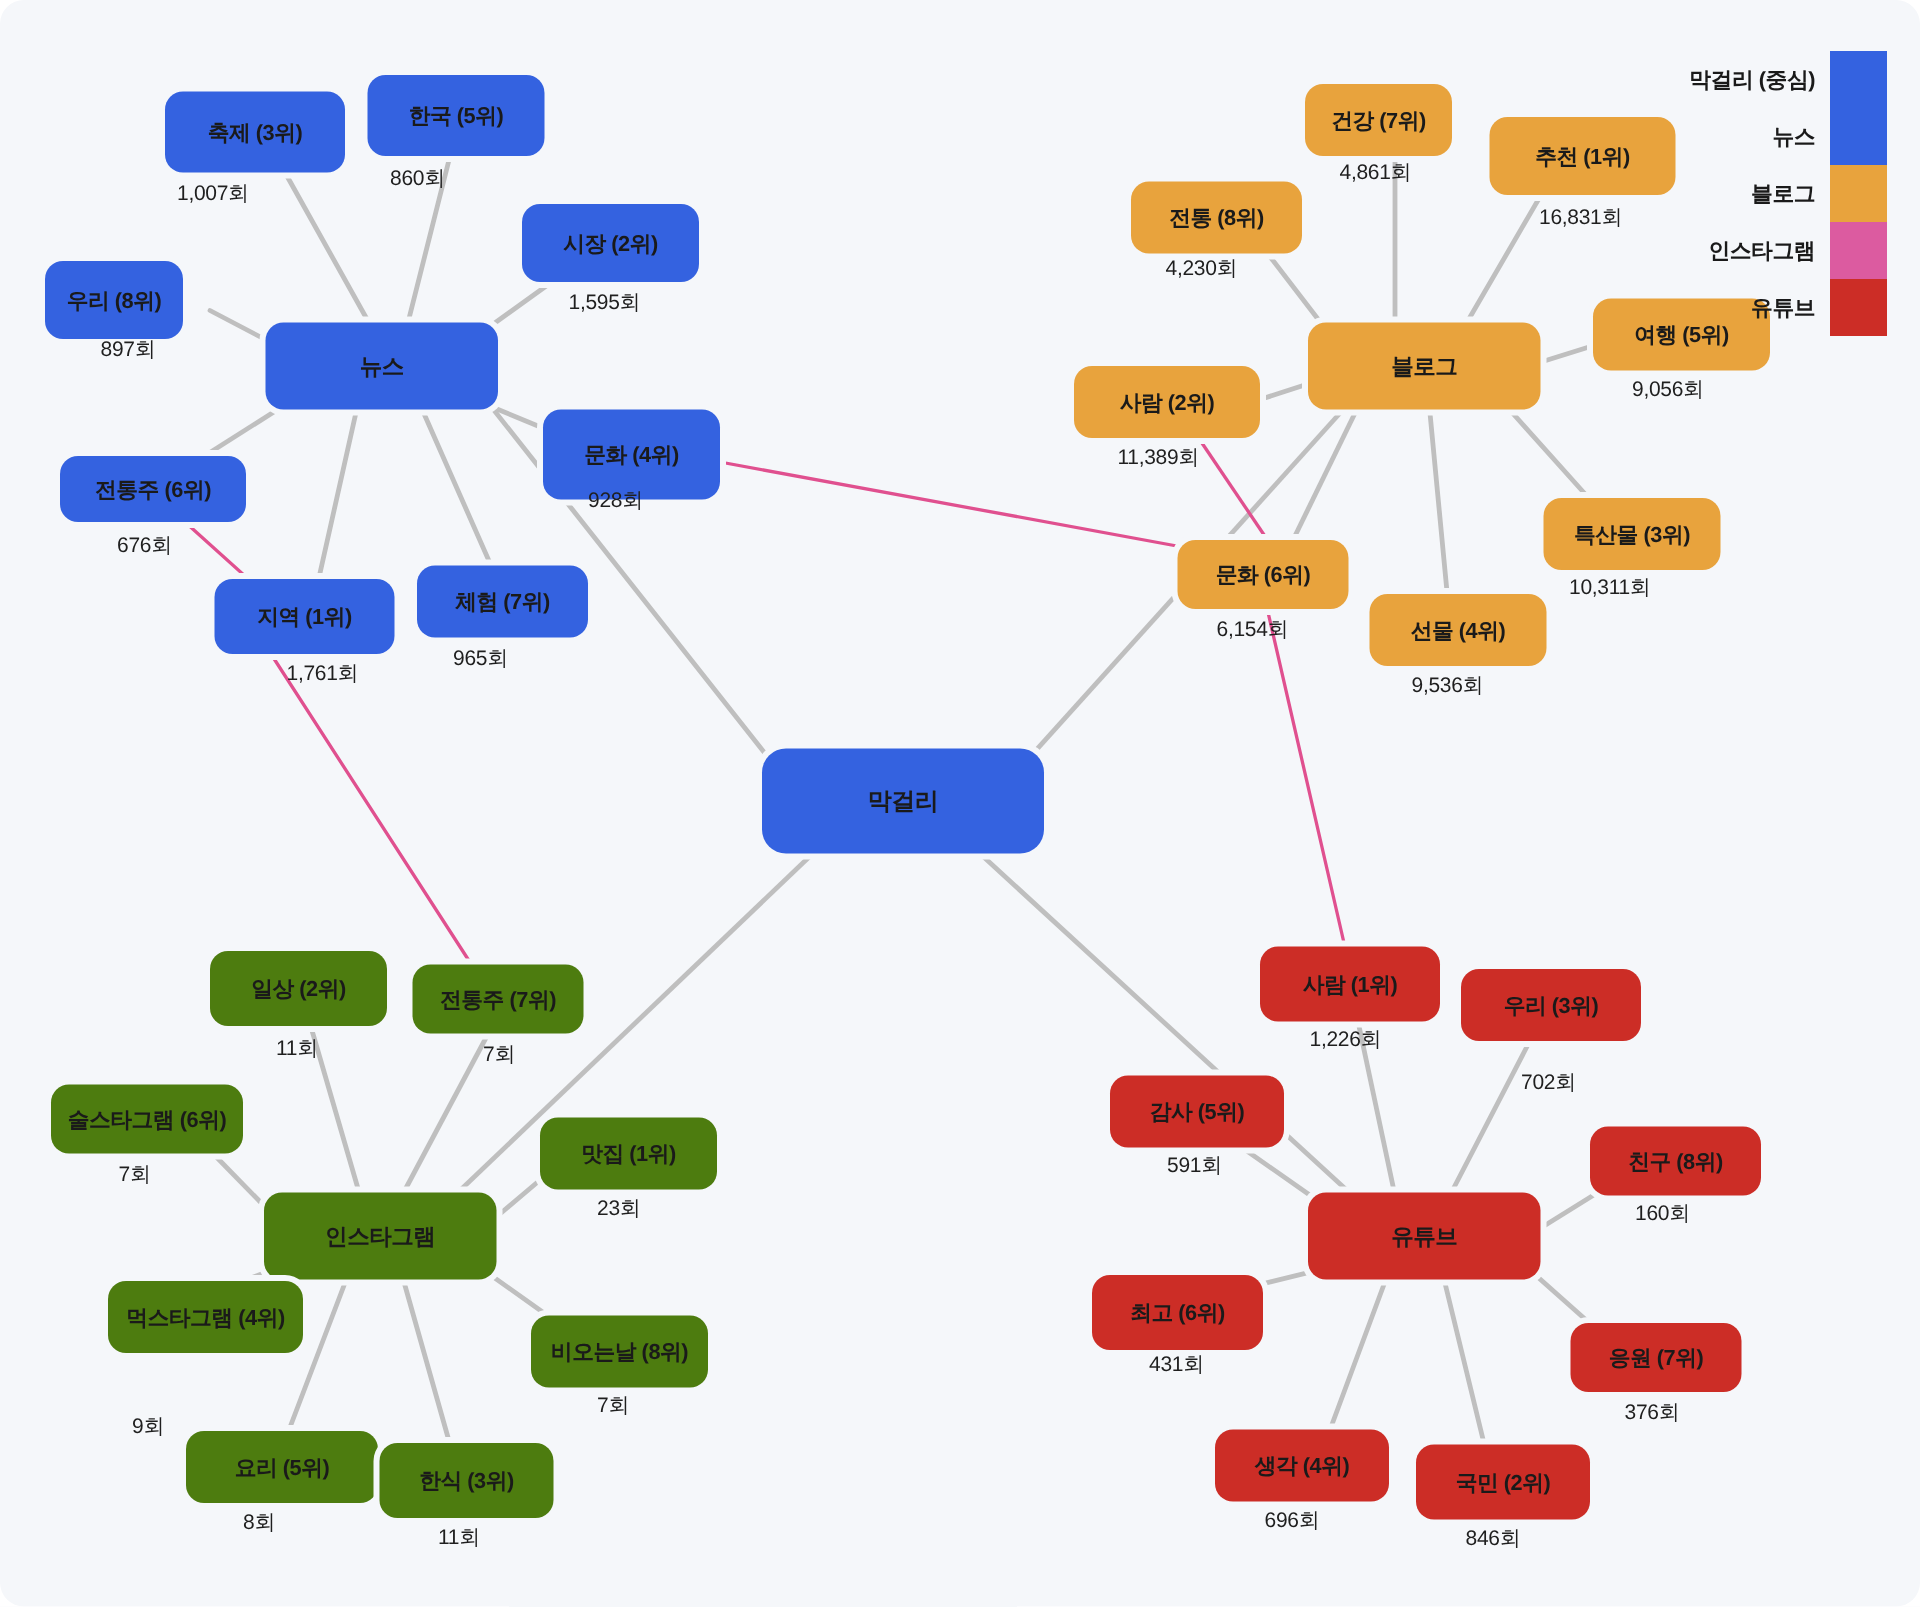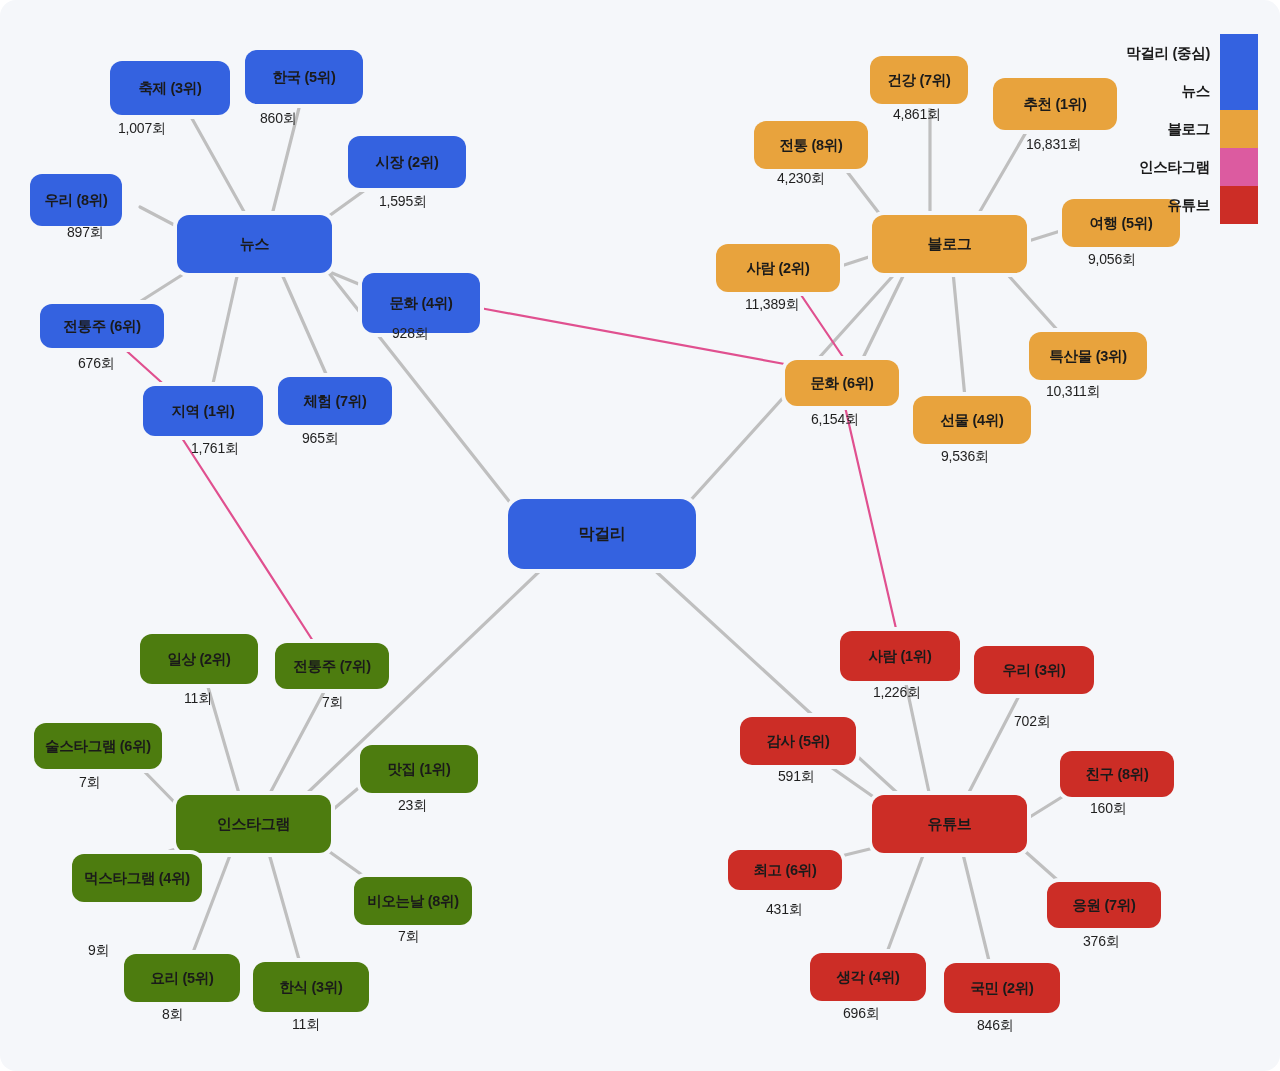--- a/index.html
+++ b/index.html
@@ -218,21 +218,21 @@
   <div class="node c-pink" style="left:24px;top:854px;width:130px;height:48px;margin-left:48px;">
     <span>먹스타그램 (4위)</span>
     </div>
   <div class="cnt" style="left:88px;top:906px;margin-top:36px;">9회</div>
 
   <div class="node c-pink" style="left:354px;top:877px;width:118px;height:48px;">
     <span>비오는날 (8위)</span>
     </div>
   <div class="cnt" style="left:398px;top:928px;">7회</div>
 
-  <div class="node c-pink" style="left:124px;top:954px;width:116px;height:48px;">
+  <div class="node c-pink" style="left:124px;top:954px;width:128px;height:48px;">
     <span>요리 (5위)</span>
     </div>
   <div class="cnt" style="left:162px;top:1006px;">8회</div>
 
   <div class="node c-pink" style="left:253px;top:962px;width:116px;height:50px;">
     <span>한식 (3위)</span>
     </div>
   <div class="cnt" style="left:292px;top:1016px;">11회</div>
 
   <div class="node c-red" style="left:840px;top:631px;width:120px;height:50px;">
@@ -248,21 +248,21 @@
   <div class="node c-red" style="left:740px;top:717px;width:116px;height:48px;">
     <span>감사 (5위)</span>
     </div>
   <div class="cnt" style="left:778px;top:768px;">591회</div>
 
   <div class="node c-red" style="left:1060px;top:751px;width:114px;height:46px;">
     <span>친구 (8위)</span>
     </div>
   <div class="cnt" style="left:1090px;top:800px;">160회</div>
 
-  <div class="node c-red" style="left:728px;top:850px;width:114px;height:40px;">
+  <div class="node c-red" style="left:728px;top:850px;width:114px;height:50px;">
     <span>최고 (6위)</span>
     </div>
   <div class="cnt" style="left:766px;top:901px;">431회</div>
 
   <div class="node c-red" style="left:1047px;top:882px;width:114px;height:46px;">
     <span>응원 (7위)</span>
     </div>
   <div class="cnt" style="left:1083px;top:933px;">376회</div>
 
   <div class="node c-red" style="left:810px;top:953px;width:116px;height:48px;">

